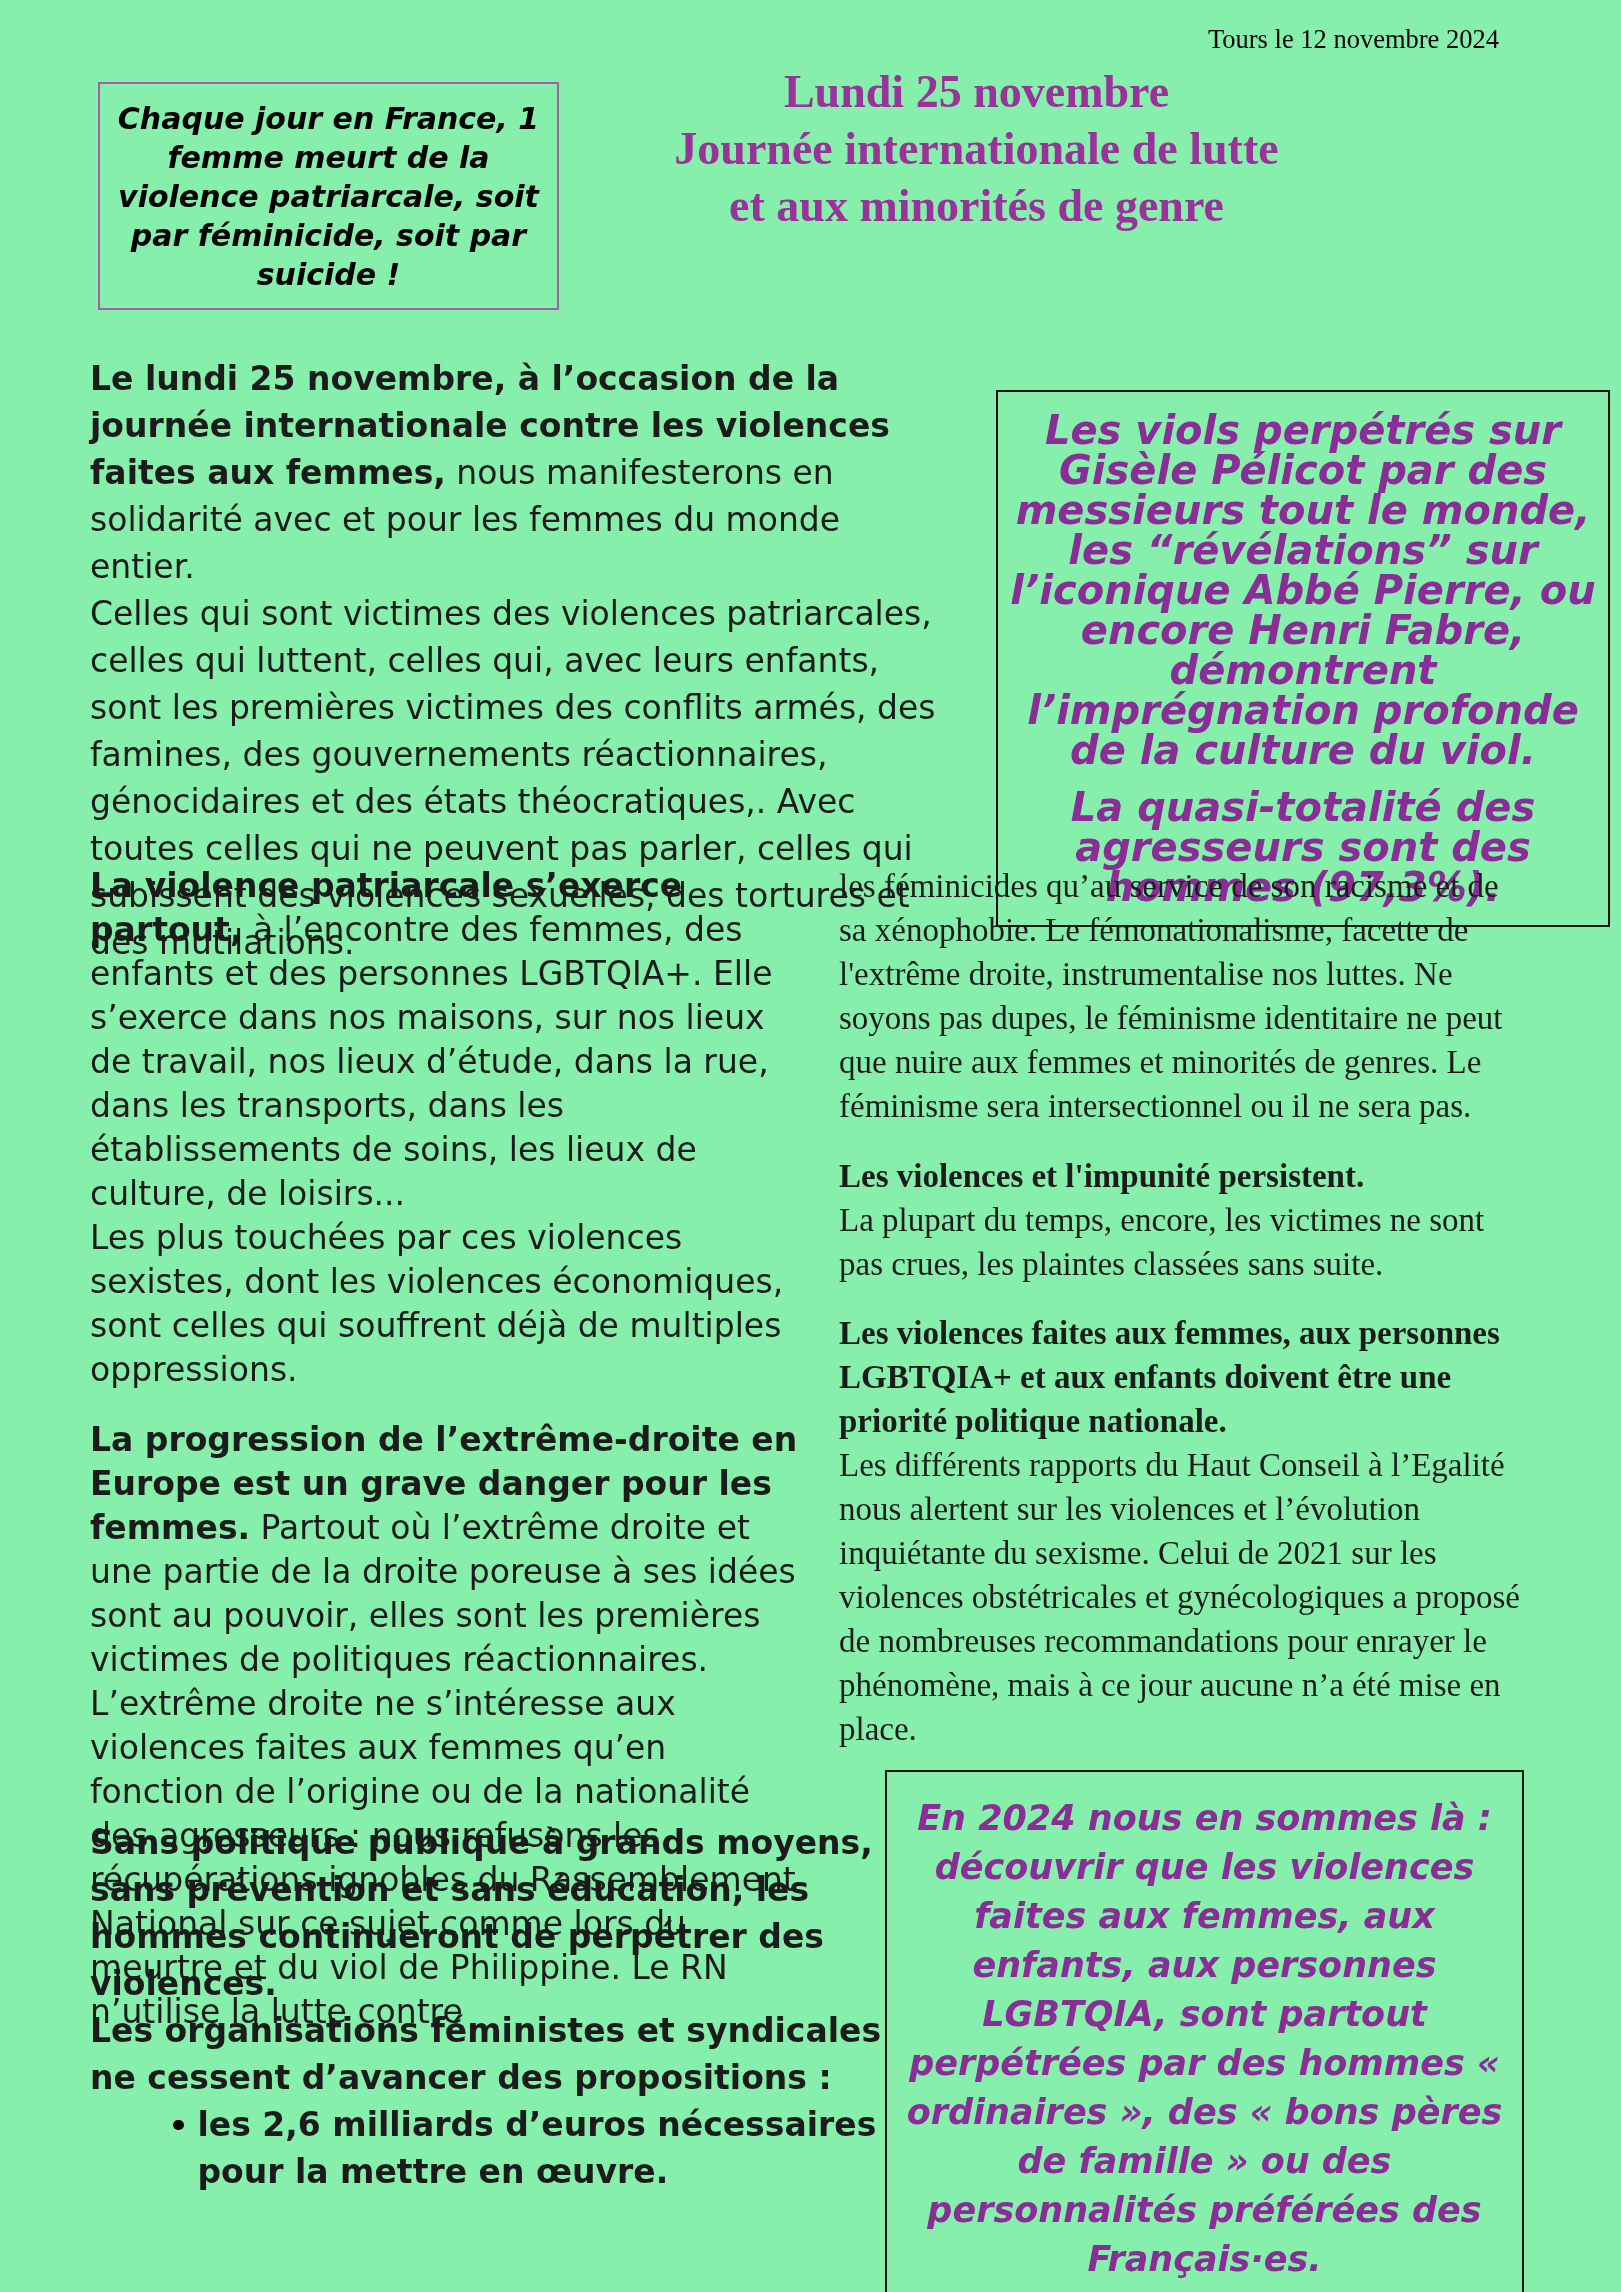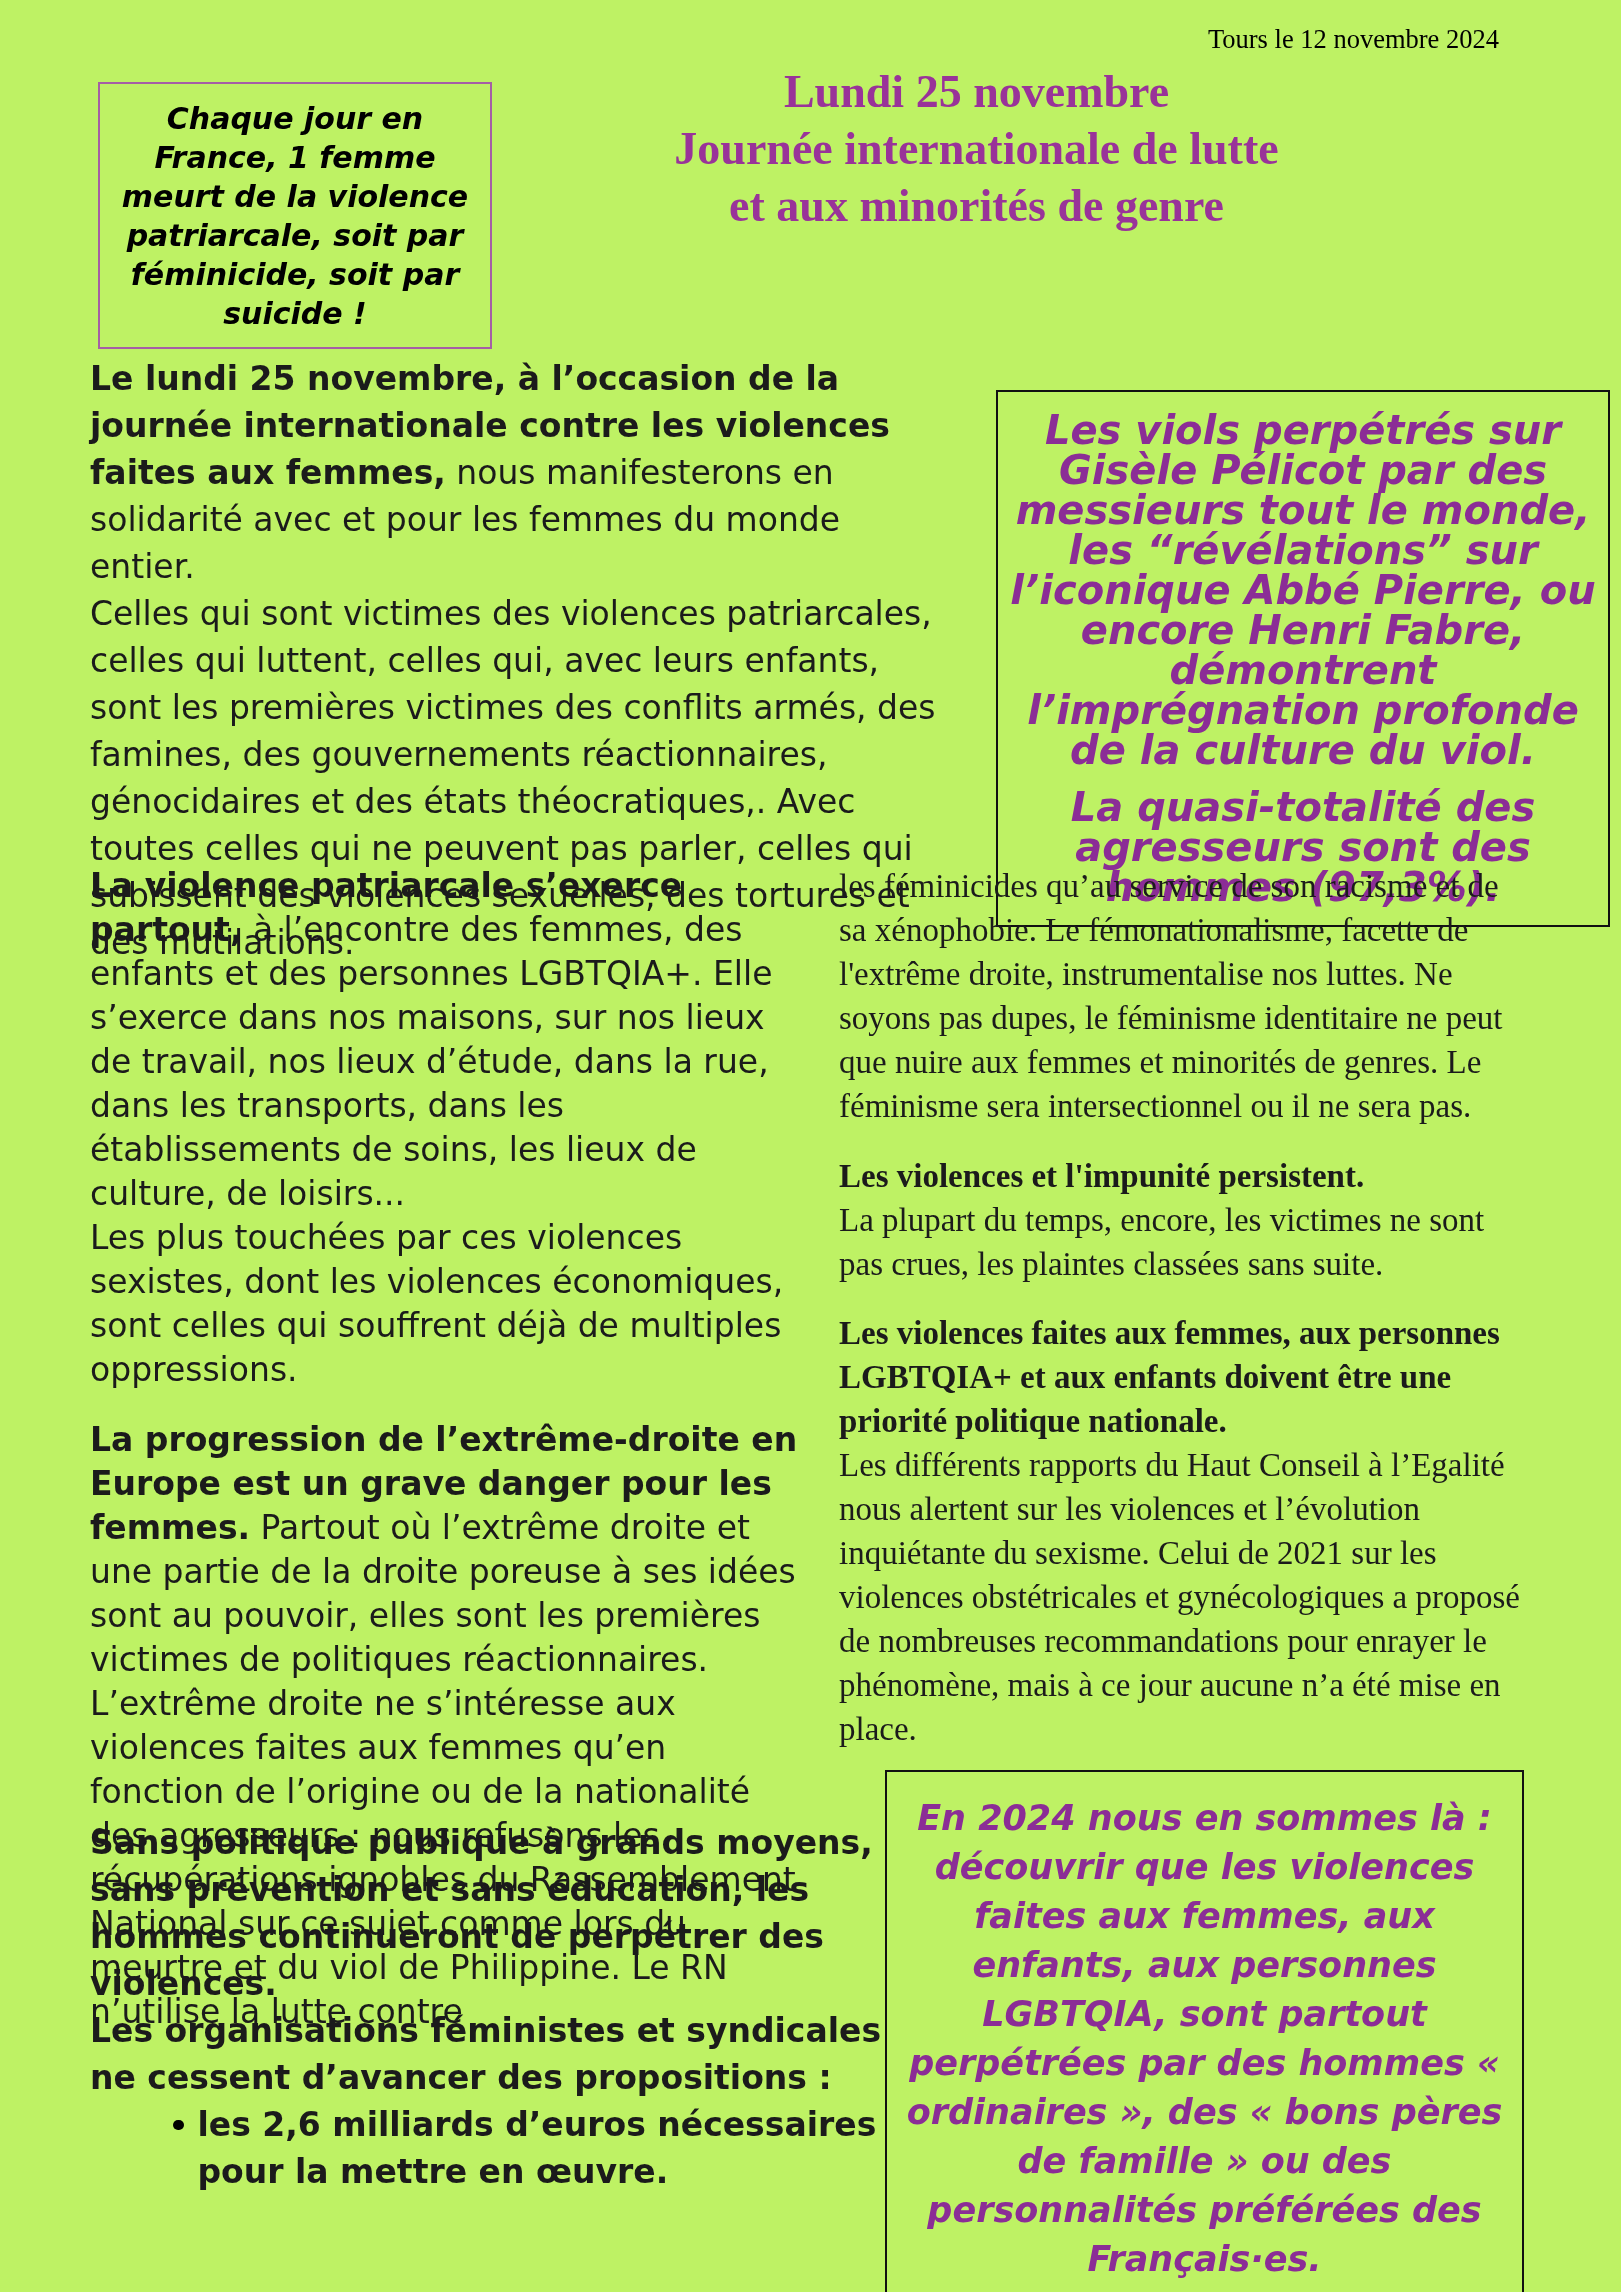--- a/index.html
+++ b/index.html
@@ -7,32 +7,32 @@
     --box-purple:#8b2d96;
     --ink:#1b1b1b;
     --stat-border:#a55fa5;
   }
   *{box-sizing:border-box;}
   html,body{margin:0;padding:0;background:#e8e8e8;}
   .page{
     position:relative;
     width:1621px;height:2293px;
     margin:0 auto;
-    background:#bef264;
+    background:#86efac;
     font-family:"DejaVu Sans", sans-serif;
     color:var(--ink);
     overflow:hidden;
   }
   .date-line{
     position:absolute;top:23.5px;right:122px;
     font-family:"Liberation Serif", serif;
     font-size:26.5px;color:#000;
   }
   .stat-box{
-    position:absolute;left:98px;top:82px;width:394px;min-height:210px;
+    position:absolute;left:98px;top:82px;width:461px;min-height:210px;
     border:2px solid var(--stat-border);
     padding:14.7px 7.8px;
     text-align:center;
     font-weight:700;font-style:italic;
     font-size:30px;line-height:39px;
     color:#000;
   }
   .main-title{
     position:absolute;left:502px;top:63px;width:949px;
     text-align:center;

